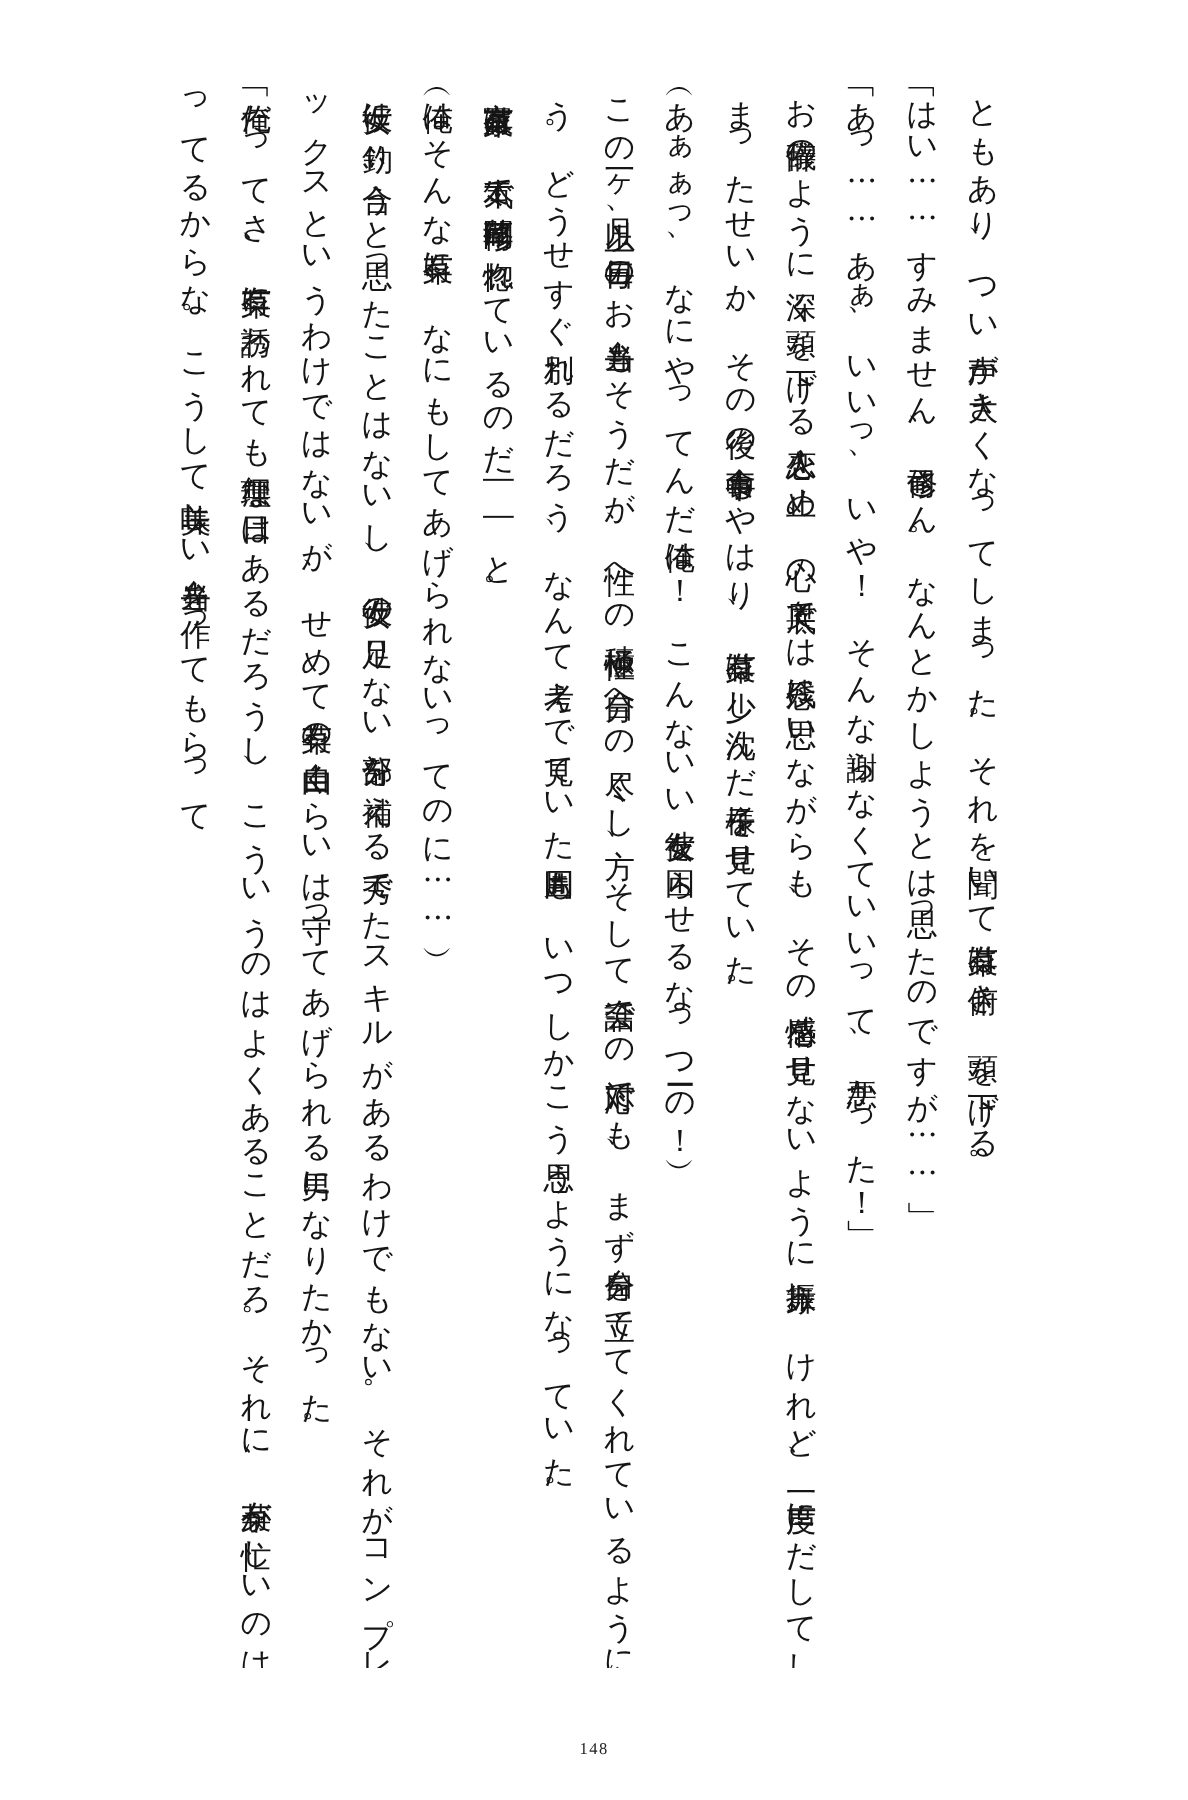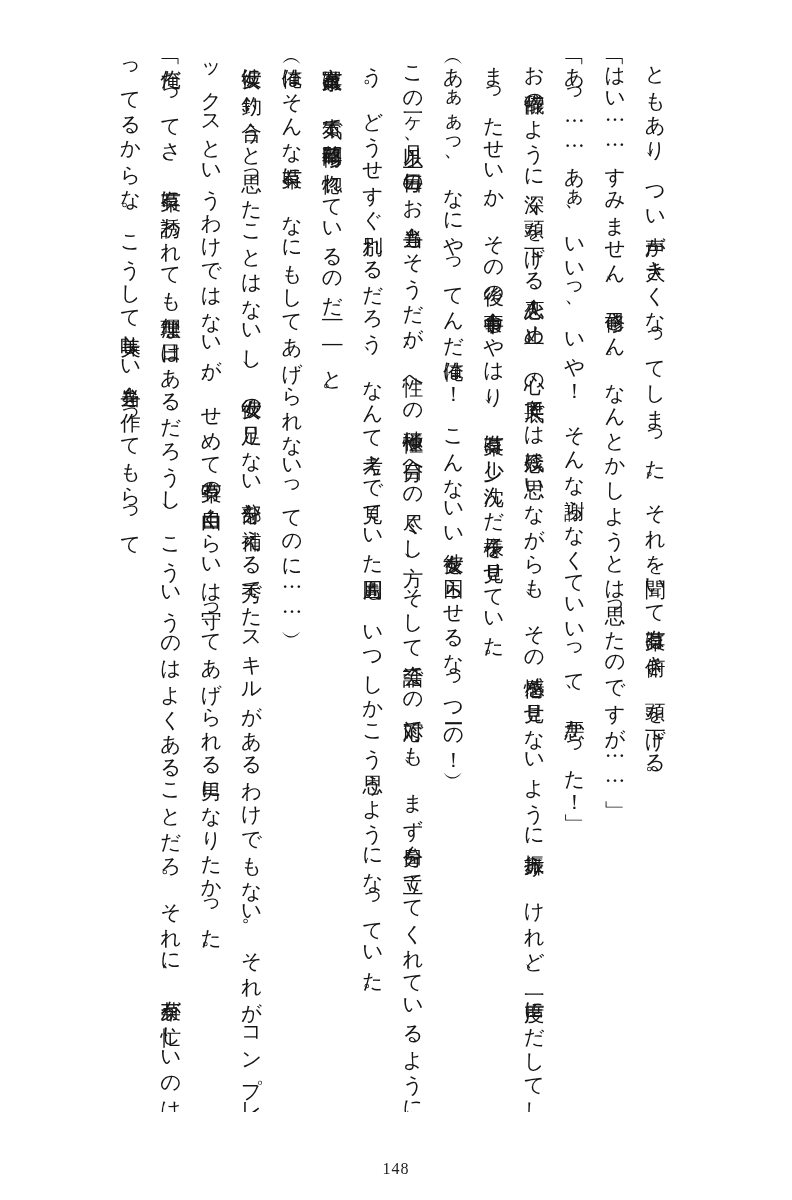--- a/index.html
+++ b/index.html
@@ -51,21 +51,21 @@
     padding: 0;
     text-indent: 0;
   }
 
   #page-number {
     position: absolute;
     left: 0;
     top: 1160px;
     width: 792px;
     text-align: center;
-    font-size: 16px;
+    font-size: 11px;
     font-family: "Liberation Serif", "DejaVu Serif", serif;
     color: #222222;
     letter-spacing: 1px;
   }
 </style>
 </head>
 <body>
 
 <div id="page">
 

